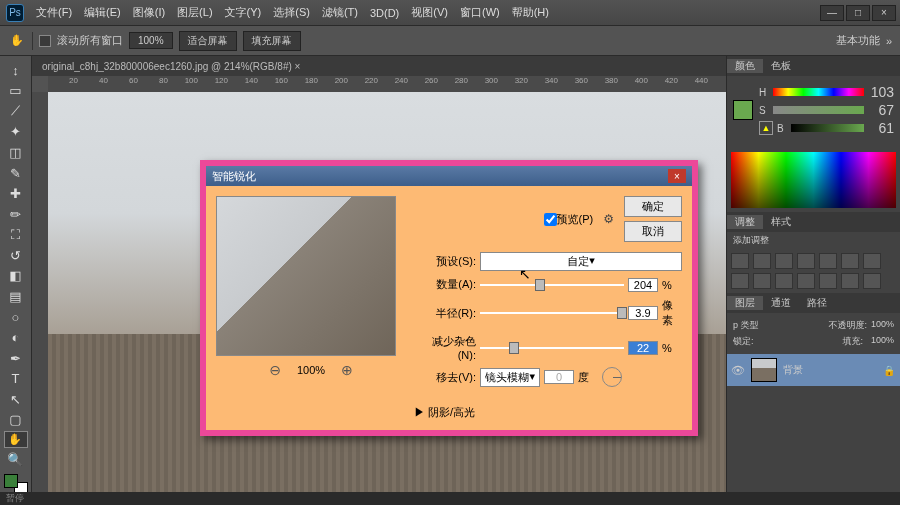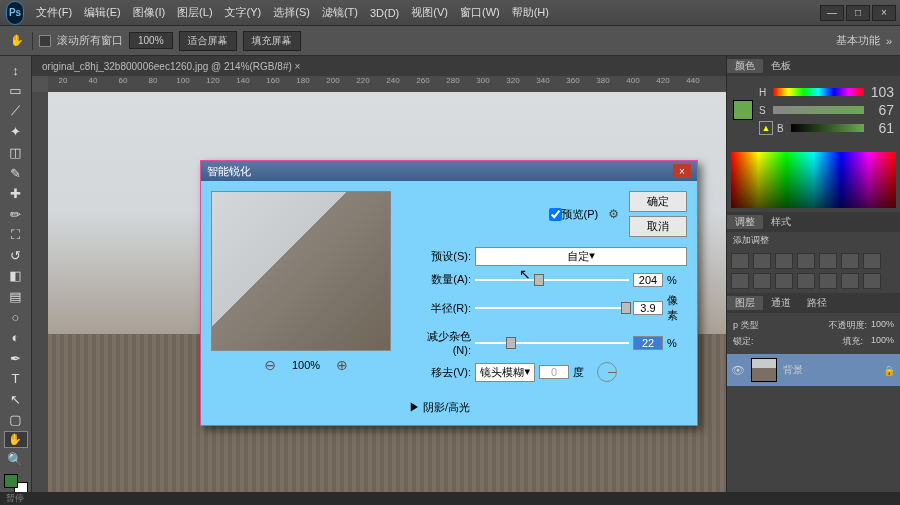--- a/index.html
+++ b/index.html
@@ -1,37 +1,37 @@
 <!DOCTYPE html>
 <html><head>
 <meta charset="utf-8">
 <style>
 * { margin: 0; padding: 0; box-sizing: border-box; font-family: "Microsoft YaHei", Arial, sans-serif; }
 body { width: 900px; height: 505px; background: #444; overflow: hidden; position: relative; }
 .menubar { height: 26px; background: linear-gradient(#535353,#464646); display: flex; align-items: center; color: #ddd; font-size: 11px; padding: 0 4px; border-bottom: 1px solid #2a2a2a; }
-.ps-icon { width: 18px; height: 24px; background: #001d33; border: 1px solid #3a7fb5; border-radius: 9px; color: #7db9e8; font-size: 10px; font-weight: bold; display: flex; align-items: center; justify-content: center; margin: 0 6px 0 2px; }
+.ps-icon { width: 18px; height: 18px; background: #001d33; border: 1px solid #3a7fb5; border-radius: 3px; color: #7db9e8; font-size: 10px; font-weight: normal; display: flex; align-items: center; justify-content: center; margin: 0 6px 0 2px; }
 .menuitem { padding: 0 6px; cursor: default; }
 .win-controls { margin-left: auto; display: flex; gap: 2px; }
 .win-btn { width: 24px; height: 16px; background: #3a3a3a; color: #ccc; display: flex; align-items: center; justify-content: center; font-size: 10px; border: 1px solid #222; }
 .optionsbar { height: 30px; background: #535353; display: flex; align-items: center; gap: 6px; padding: 0 8px; border-bottom: 1px solid #2a2a2a; font-size: 11px; color: #ccc; }
 .hand-icon { width: 18px; height: 18px; display: flex; align-items: center; justify-content: center; }
 .chk { width: 12px; height: 12px; border: 1px solid #888; background: #3a3a3a; }
 .zoom-box, .opt-btn { background: #3a3a3a; border: 1px solid #222; padding: 2px 8px; font-size: 10px; color: #ccc; }
 .extras { margin-left: auto; display: flex; gap: 6px; align-items: center; }
 .workspace { display: flex; height: 440px; }
 .toolbar { width: 32px; background: #535353; display: flex; flex-direction: column; align-items: center; padding-top: 4px; border-right: 1px solid #2a2a2a; }
 .tool { width: 24px; height: 20px; margin: 1px 0; display: flex; align-items: center; justify-content: center; font-size: 13px; color: #ddd; cursor: default; }
 .tool.sel { background: #3a3a3a; }
 .swatches { width: 24px; height: 24px; position: relative; margin-top: 4px; }
 .sw-fg { width: 14px; height: 14px; background: #3a7f3a; border: 1px solid #000; position: absolute; top: 0; left: 0; }
 .sw-bg { width: 14px; height: 14px; background: #fff; border: 1px solid #000; position: absolute; bottom: 0; right: 0; }
 .canvas-col { flex: 1; display: flex; flex-direction: column; background: #535353; }
 .doc-tab { height: 20px; display: flex; align-items: center; padding: 0 10px; font-size: 10px; color: #bbb; background: #3a3a3a; }
 .ruler-x { height: 16px; background: #4a4a4a; display: flex; color: #aaa; font-size: 8px; margin-left: 16px; }
-.ruler-x span { width: 30px; text-align: center; }
+.ruler-x span { width: 30px; text-align: right; }
 .canvas-body { flex: 1; background: #535353; display: flex; }
 .ruler-y { width: 16px; background: #4a4a4a; }
 .canvas { flex: 1; background: linear-gradient(180deg,#d9dde0 0%,#d3d7da 30%,#a8a095 60%,#84796c 100%); position: relative; }
 .canvas::after { content: ""; position: absolute; left: 0; top: 60%; width: 100%; height: 40%; background: repeating-linear-gradient(90deg,#7a6f62 0 4px,#6e6458 4px 8px); }
 .right-panels { width: 174px; background: #424242; border-left: 1px solid #2a2a2a; display: flex; flex-direction: column; font-size: 10px; color: #ccc; }
 .panel-tabs { height: 20px; background: #383838; display: flex; align-items: center; }
 .ptab { padding: 0 8px; font-size: 10px; }
 .ptab.active { background: #535353; }
 .panel-body { padding: 6px; }
 .color-row { display: flex; align-items: center; gap: 6px; margin-bottom: 4px; }
@@ -45,21 +45,21 @@
 .hsb-val { width: 26px; text-align: right; font-size: 14px; }
 .warn { width: 14px; height: 14px; border: 1px solid #999; display: flex; align-items: center; justify-content: center; font-size: 9px; color: #ff0; }
 .spectrum { height: 56px; margin: 4px; background: linear-gradient(to right,red,yellow,lime,cyan,blue,magenta,red); position: relative; }
 .spectrum::after { content: ""; position: absolute; inset: 0; background: linear-gradient(to bottom,rgba(255,255,255,0) 0%,rgba(0,0,0,.7) 100%); }
 .adjust-grid { display: flex; flex-wrap: wrap; gap: 4px; padding: 4px; }
 .adj-ic { width: 18px; height: 16px; background: #555; border: 1px solid #333; }
 .lbl-small { font-size: 9px; padding: 2px 6px; }
 .layer-row { display: flex; align-items: center; gap: 6px; padding: 4px; background: #6a8bb5; }
 .eye { font-size: 11px; }
 .layer-thumb { width: 26px; height: 24px; background: linear-gradient(#c8cacc 40%,#7a6f62 40%); border: 1px solid #000; }
-.dialog { position: absolute; top: 160px; left: 200px; width: 498px; background: #7dd3fc; border: 1px solid #ec4899; box-shadow: 4px 4px 8px rgba(0,0,0,.5); }
+.dialog { position: absolute; top: 160px; left: 200px; width: 498px; background: #fdba74; border: 6px solid #ec4899; box-shadow: 4px 4px 8px rgba(0,0,0,.5); }
 .dlg-title { height: 20px; background: linear-gradient(#5a7aa5,#3d5e8a); color: #fff; font-size: 11px; display: flex; align-items: center; padding: 0 6px; }
 .close-x { width: 18px; height: 14px; background: #c0392b; color: #fff; display: flex; align-items: center; justify-content: center; font-size: 10px; margin-left: auto; }
 .dlg-body { display: flex; padding: 10px; gap: 8px; }
 .preview-col { width: 190px; }
 .preview { width: 180px; height: 160px; border: 1px solid #888; background: linear-gradient(135deg,#d5d8db 0%,#c8cbce 40%,#8a8278 40%,#6f6559 100%); }
 .preview-zoom { display: flex; justify-content: center; align-items: center; gap: 16px; margin-top: 6px; font-size: 11px; }
 .z-btn { font-size: 14px; color: #555; }
 .params-col { flex: 1; font-size: 11px; }
 .param-top { display: flex; align-items: center; justify-content: flex-end; gap: 10px; margin-bottom: 10px; }
 .pv-chk { display: flex; align-items: center; }

